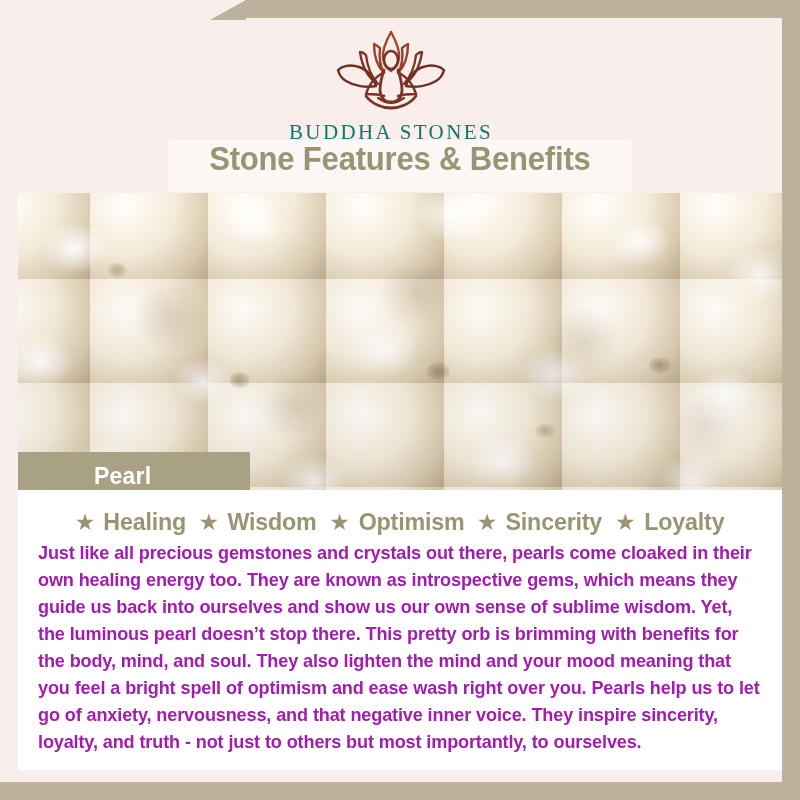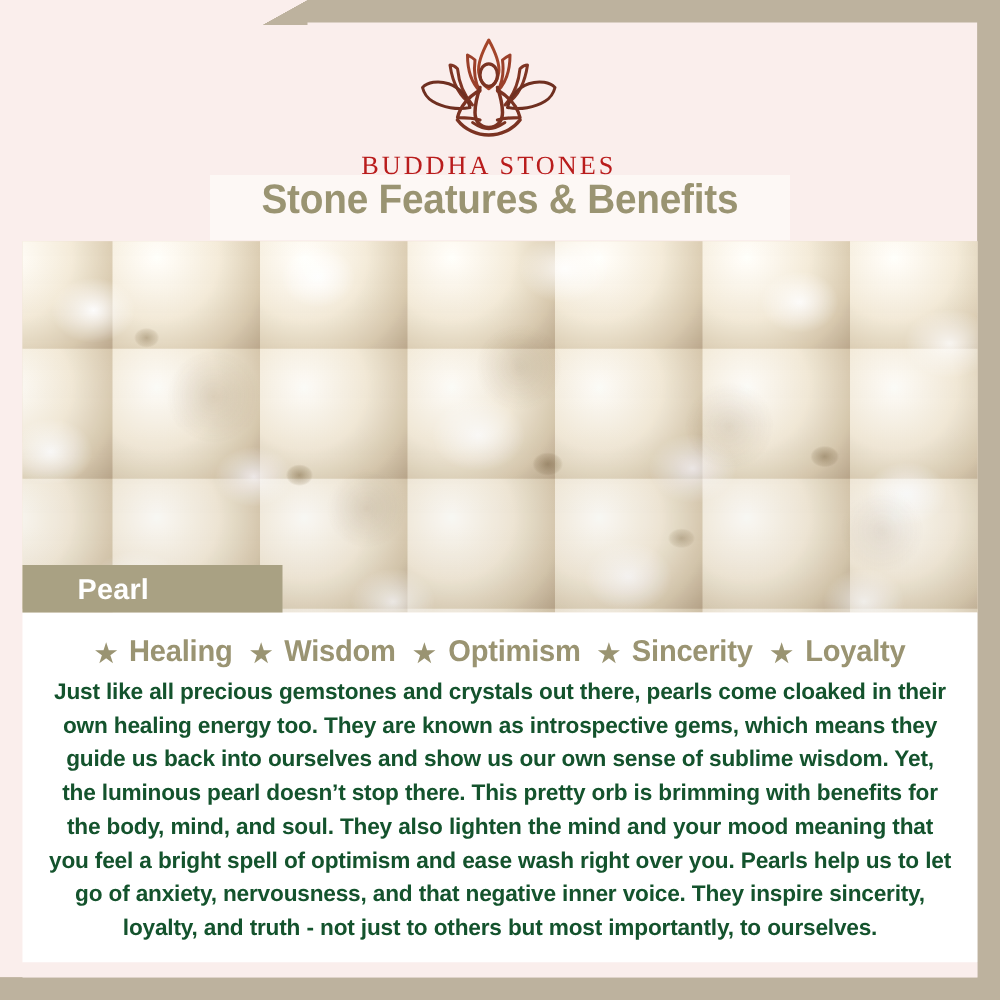--- a/index.html
+++ b/index.html
@@ -79,21 +79,21 @@
   .logo-mark {
     width: 150px;
     height: 92px;
     display: block;
   }
   .brand-name {
     margin-top: 2px;
     font-family: "Liberation Serif", serif;
     font-size: 21px;
     letter-spacing: 2.4px;
-    color: #b91c1c;
+    color: #0f766e;
     white-space: nowrap;
   }
 
   
   .title-banner {
     position: absolute;
     left: 168px;
     top: 140px;
     width: 464px;
     height: 52px;
@@ -174,27 +174,27 @@
       radial-gradient(ellipse 14px 11px at 13% 26%, rgba(150,132,100,.45) 0%, rgba(150,132,100,.14) 60%, rgba(0,0,0,0) 72%),
       radial-gradient(ellipse 15px 11px at 69% 80%, rgba(150,132,100,.4) 0%, rgba(150,132,100,.12) 60%, rgba(0,0,0,0) 72%);
     mix-blend-mode: multiply;
   }
 
   
   .name-bar {
     position: absolute;
     left: 18px;
     top: 452px;
-    width: 208px;
+    width: 232px;
     height: 38px;
     background: #a9a183;
     z-index: 5;
     display: flex;
-    align-items: center;
-    padding-left: 44px;
+    align-items: flex-end;
+    padding-left: 76px;
     box-sizing: border-box;
   }
   .name-bar-text {
     font-family: "Liberation Sans", sans-serif;
     font-weight: bold;
     font-size: 23px;
     color: #ffffff;
     letter-spacing: 0.2px;
     white-space: nowrap;
   }
@@ -238,22 +238,22 @@
     color: #9a9472;
     letter-spacing: -0.2px;
     transform: scaleX(0.97);
   }
   .body-copy {
     margin: 4px 0 0 0;
     font-family: "Liberation Sans", sans-serif;
     font-weight: bold;
     font-size: 18.1px;
     line-height: 1.495;
-    color: #14532d;
-    text-align: center;
+    color: #a21caf;
+    text-align: left;
     letter-spacing: -0.15px;
     word-spacing: 0.1px;
   }
 
   
   .bottom-strip {
     position: absolute;
     left: 18px;
     top: 770px;
     width: 764px;

